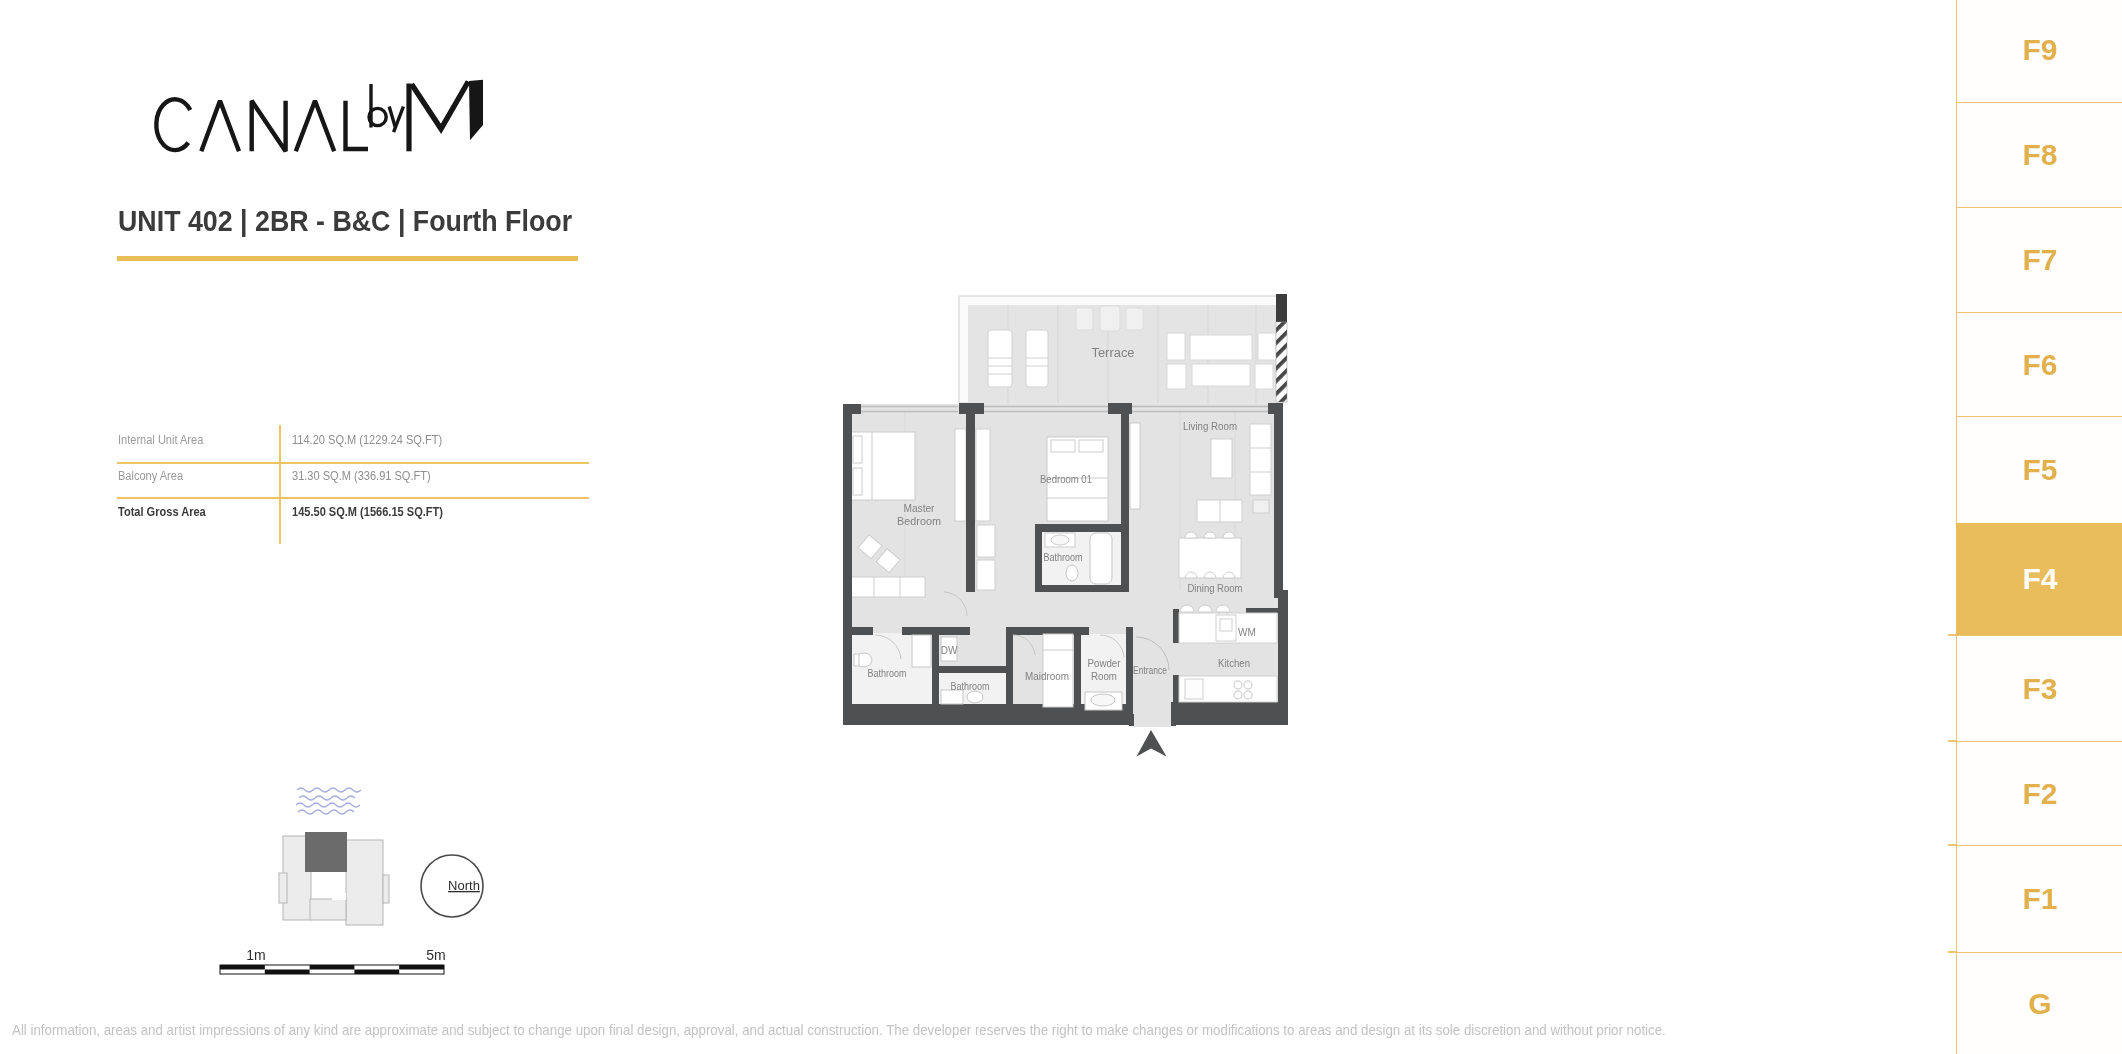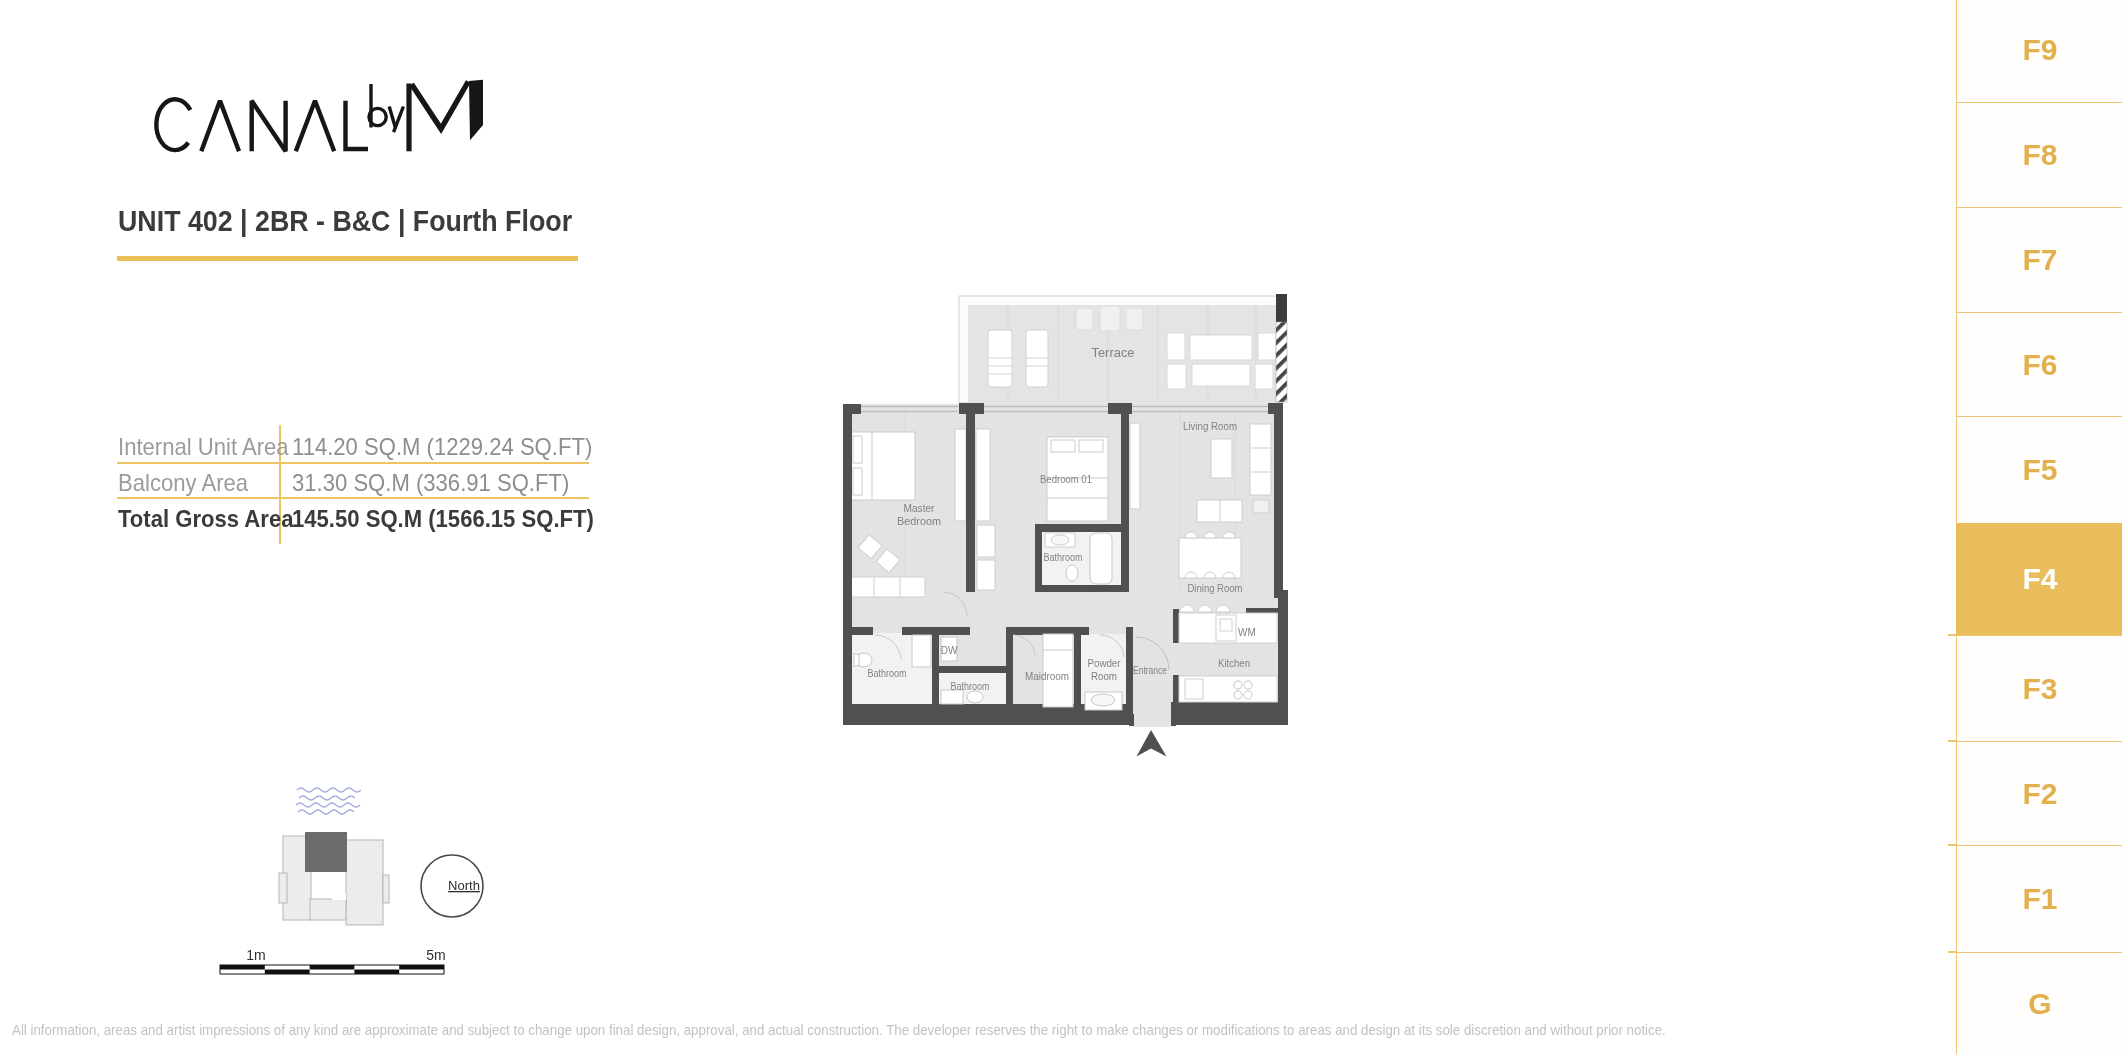--- a/index.html
+++ b/index.html
@@ -37,21 +37,21 @@
     <path d="M 409,83.5 L 409,151.3" stroke-width="5.2"></path>
     <path d="M 411.6,84.2 L 441,128.8 L 468.3,81.5" stroke-width="5.4"></path>
   </g>
   <polygon points="469,80.9 483,79.7 483,125 470,140.3" fill="#161616"></polygon>
 </svg>
 
 <div class="abs" style="left:118px;top:204px;font-size:30px;font-weight:bold;color:#3b3b3b;white-space:nowrap;transform:scaleX(0.893);transform-origin:left center;">UNIT 402 | 2BR - B&amp;C | Fourth Floor</div>
 
 <div class="abs" style="left:117px;top:256px;width:461px;height:5px;background:#eabf55;"></div>
 
-<div class="abs" style="left:117px;top:425px;width:472px;height:120px;font-size:24px;">
+<div class="abs" style="left:117px;top:425px;width:472px;height:120px;font-size:12px;">
 
   <div class="abs" style="left:162px;top:0px;width:2px;height:119px;background:#eec364;"></div>
 
   <div class="abs" style="left:0px;top:37px;width:472px;height:2px;background:#eec364;"></div>
 
   <div class="abs" style="left:0px;top:72px;width:472px;height:2px;background:#eec364;"></div>
 
   <div class="abs sx" style="left:1px;top:8px;color:#9b9b9b;">Internal Unit Area</div>
   <div class="abs sx" style="left:175px;top:8px;color:#8e8e8e;">114.20 SQ.M (1229.24 SQ.FT)</div>
 

